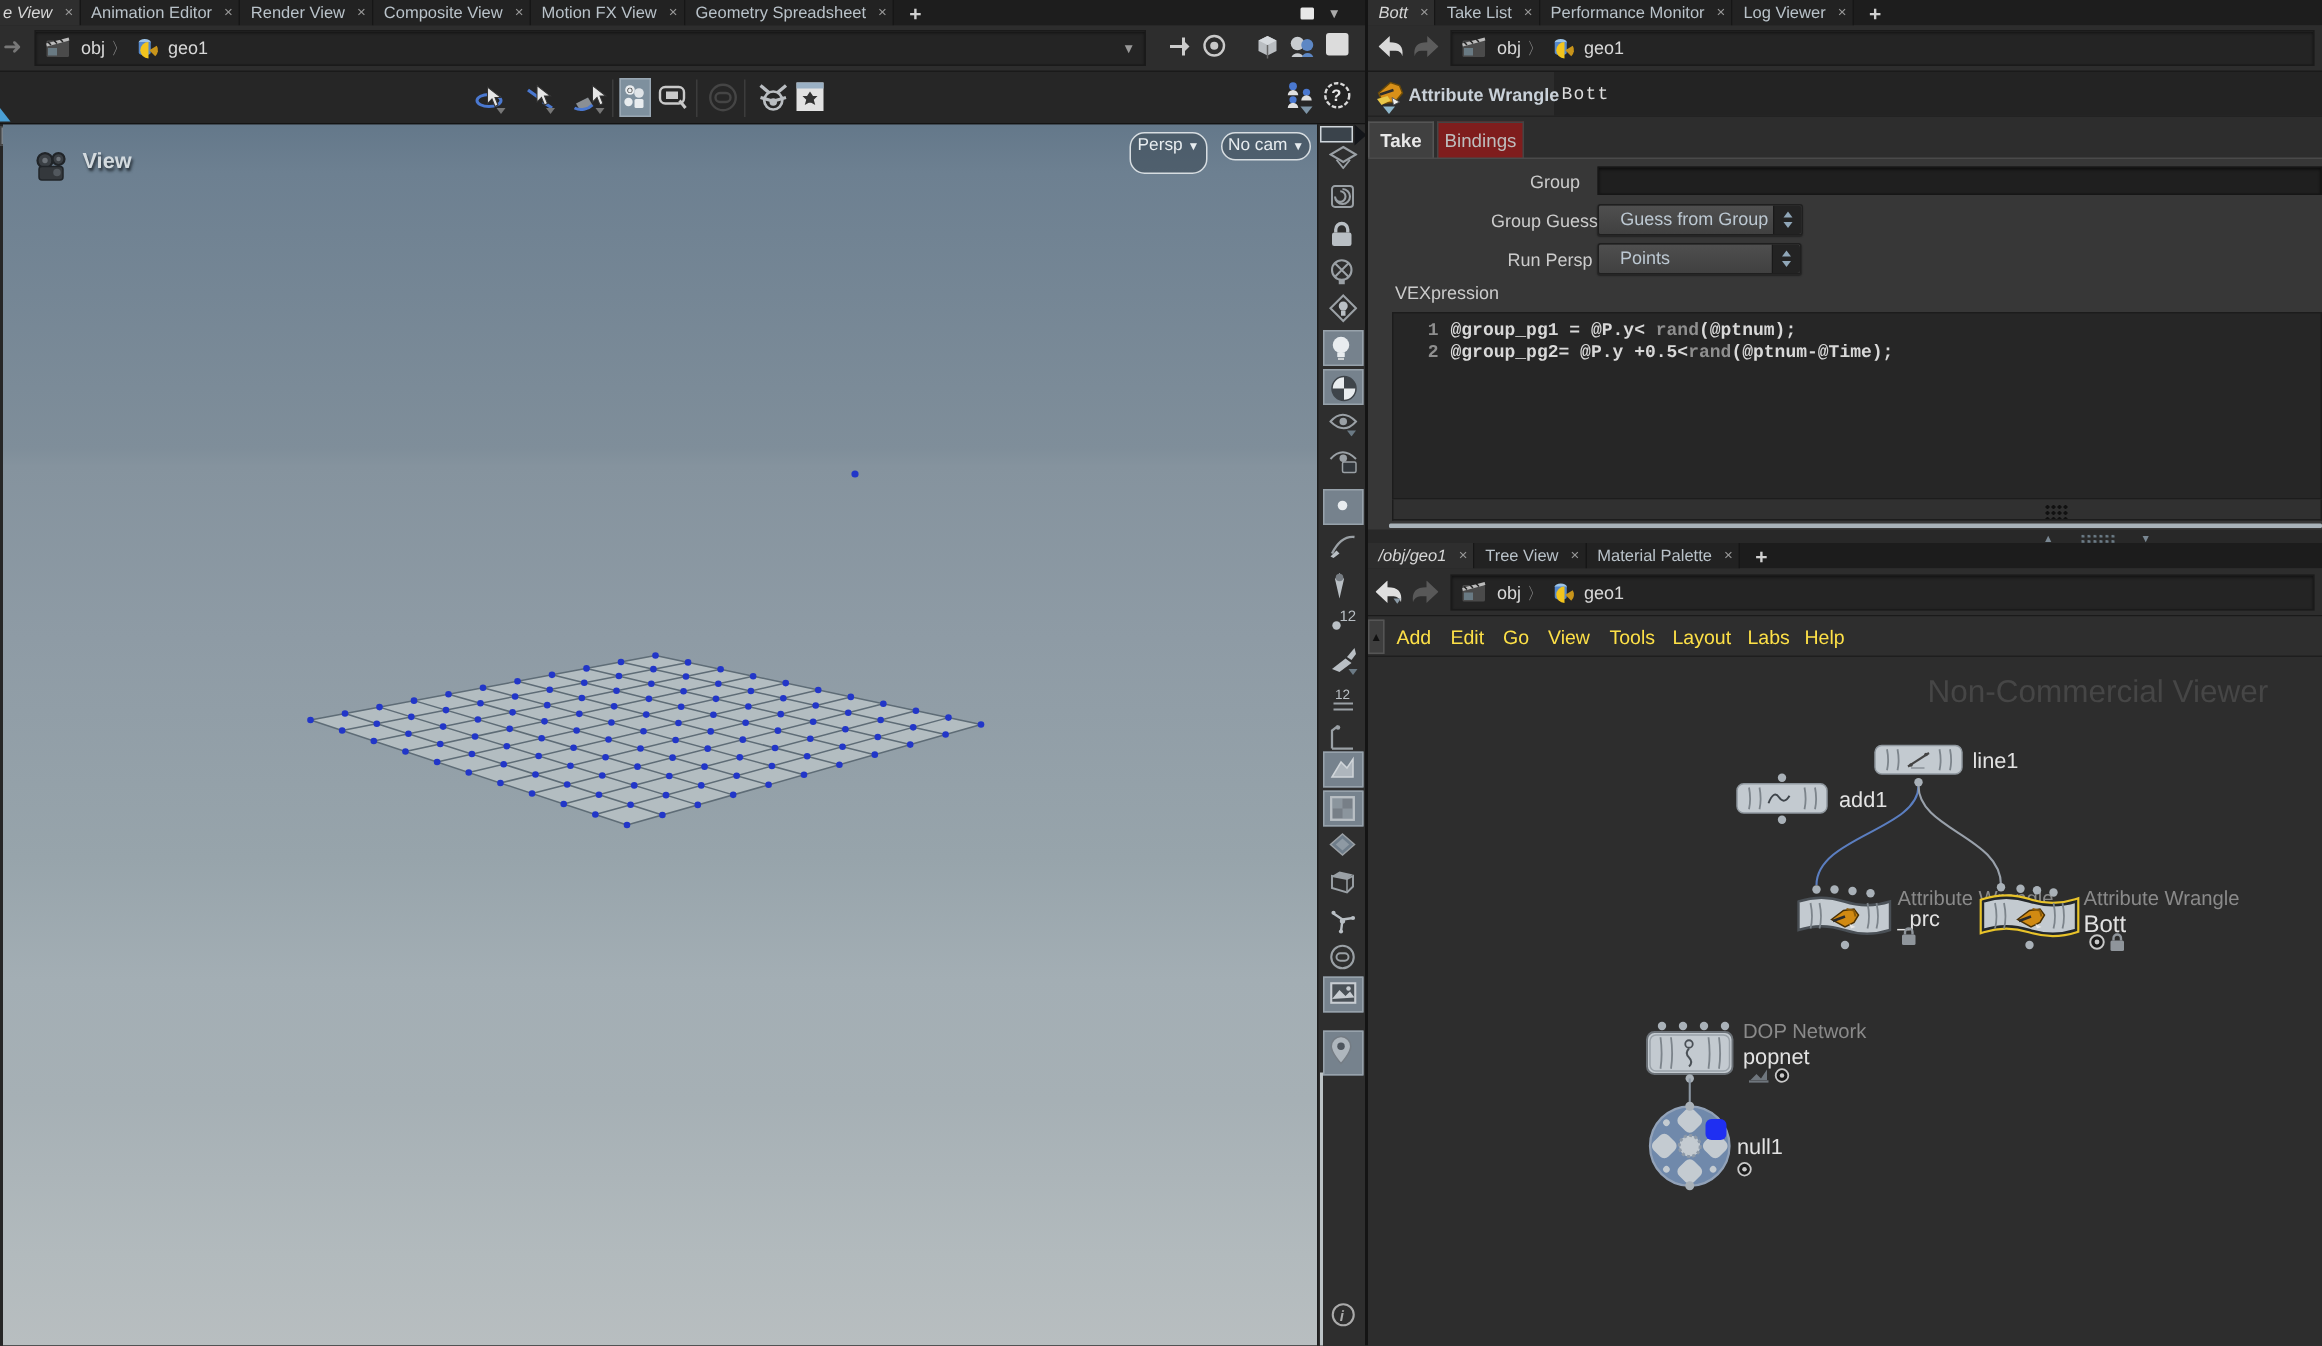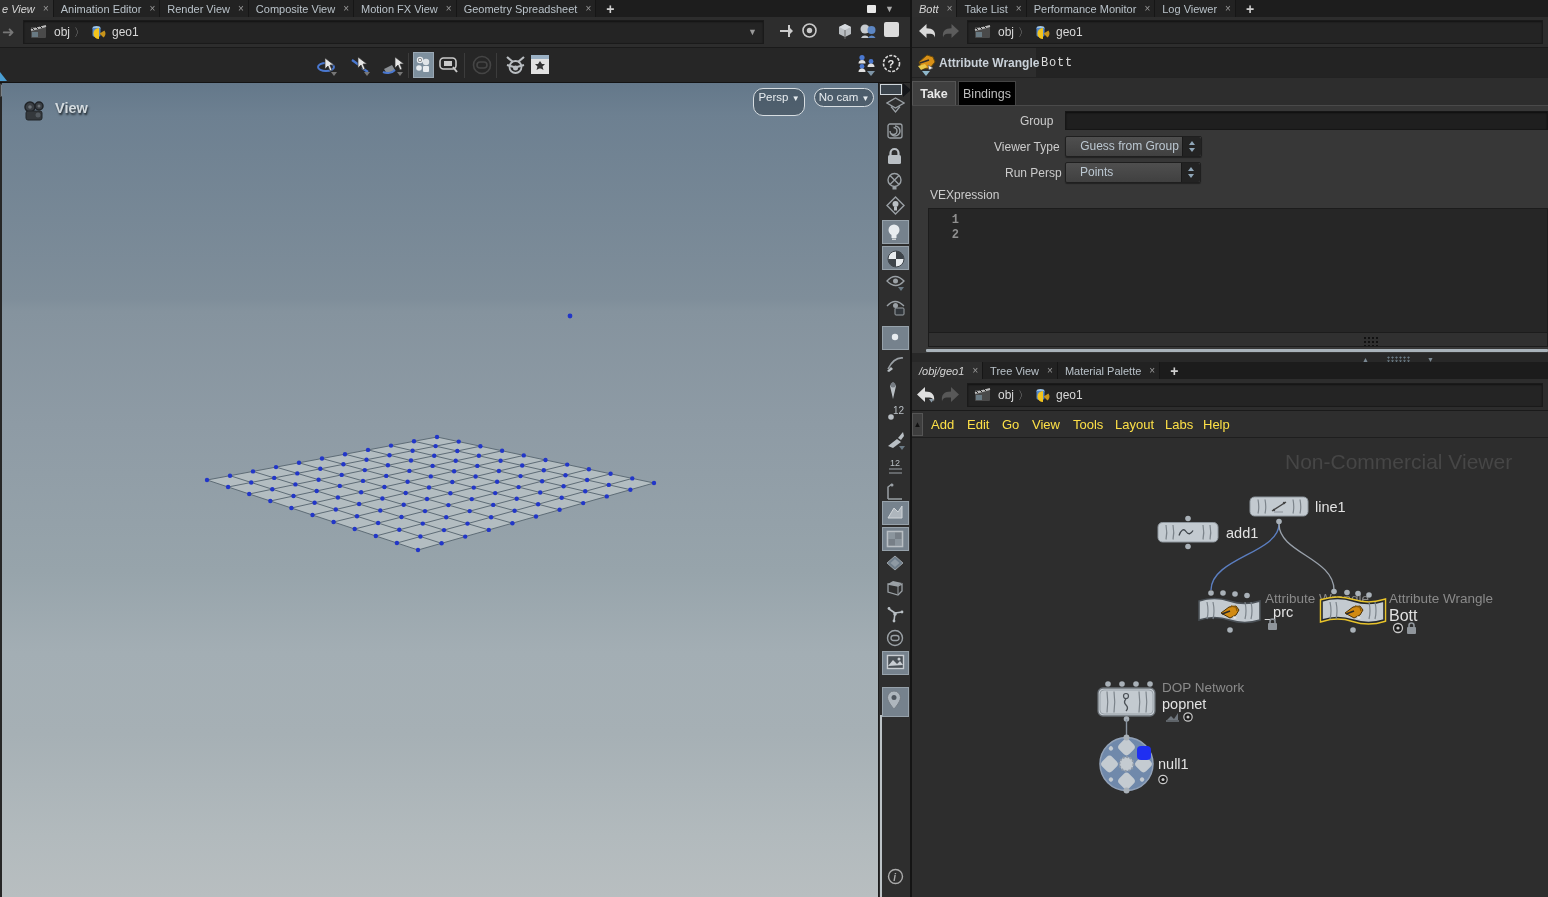--- a/index.html
+++ b/index.html
@@ -456,27 +456,27 @@
           <path d="M3 11l9-3" stroke="#2e2e2e" stroke-width="1.8"></path>
           <path d="M1 14l7-2 2 3-6 3z" fill="#e8c84a"></path>
           <path d="M11 13l5 3-4 2z" fill="#f0f0f0" stroke="#555" stroke-width=".6"></path>
           <path d="M5 19l8 0-4 5z" fill="#8fb8cc"></path>
         </svg></span>
   <span class="abs" style="left:27px;top:8px;font-size:12px;font-weight:bold;color:#c9d1d9">Attribute Wrangle</span>
   <span class="abs mono" style="left:129px;top:8px;font-size:12px;color:#dcdcdc;letter-spacing:0.8px">Bott</span>
 </div>
 <div class="abs" style="left:912px;top:78px;width:636px;height:28px;background:#2d2d2d">
   <div class="abs" style="left:0px;top:3px;width:44px;height:25px;background:#404040;border:1px solid #555;border-bottom:none;color:#e8e8e8;font-weight:bold;font-size:12.5px;text-align:center;line-height:24px">Take</div>
-  <div class="abs" style="left:46px;top:3px;width:58px;height:25px;background:#000000;border:1px solid #444;border-bottom:none;color:#bdbdbd;font-size:12.5px;text-align:center;line-height:24px">Bindings</div>
+  <div class="abs" style="left:46px;top:3px;width:58px;height:25px;background:#7f1d1d;border:1px solid #444;border-bottom:none;color:#bdbdbd;font-size:12.5px;text-align:center;line-height:24px">Bindings</div>
   <div class="abs" style="left:0;top:27px;width:636px;height:1px;background:#4a4a4a"></div>
 </div>
 <div class="abs" style="left:912px;top:106px;width:636px;height:256px;background:#373737">
   <span class="abs lbl" style="left:108px;top:8px;width:30px">Group</span>
   <div class="abs" style="left:153px;top:5px;width:483px;height:19px;background:#1f1f1f;border:1px solid #161616;box-shadow:inset 0 1px 2px rgba(0,0,0,.6)"></div>
-  <span class="abs lbl" style="left:82px;top:34px">Viewer Type</span>
+  <span class="abs lbl" style="left:82px;top:34px">Group Guess</span>
   <div class="abs dd" style="left:153px;top:30px;width:137px;height:21px">
     <span class="ddt">Guess from Group</span>
     <span class="spin">
           <i class="up"></i>
           <i class="dn"></i>
         </span>
   </div>
   <span class="abs lbl" style="left:93px;top:60px">Run Persp</span>
   <div class="abs dd" style="left:153px;top:56px;width:136px;height:21px">
     <span class="ddt" style="text-align:left;padding-left:14px">Points</span>
@@ -484,20 +484,22 @@
           <i class="up"></i>
           <i class="dn"></i>
         </span>
   </div>
   <span class="abs lbl" style="left:18px;top:82px">VEXpression</span>
   <div class="abs mono" style="left:16px;top:102px;width:620px;height:125px;background:#262626;border:1px solid #1c1c1c;font-size:12px;font-weight:bold;color:#d8d8d8;line-height:15px">
     <div style="position:absolute;left:0;top:0;width:30px;height:100%;color:#8f8f8f;text-align:right;padding-top:4px">
           <div>1</div>
           <div>2</div>
         </div>
+    <div style="position:absolute;left:38px;top:4px;white-space:pre">@group_pg1 = @P.y&lt; <span style="color:#8f8f8f">rand</span>(@ptnum);
+@group_pg2= @P.y +0.5&lt;<span style="color:#8f8f8f">rand</span>(@ptnum-@Time);</div>
   </div>
   <div class="abs" style="left:16px;top:227px;width:620px;height:14px;background:#303030;border:1px solid #1c1c1c;border-top:none">
     <span class="abs grip" style="left:434px;top:3px"></span>
   </div>
   <div class="abs" style="left:14px;top:243px;width:622px;height:3px;background:#a9b3ba;border-radius:1px"></div>
   <div class="abs" style="left:0;top:247px;width:636px;height:12px;background:#282828">
     <span class="abs" style="left:450px;top:3px;color:#7a8893;font-size:7px">▲</span>
     <span class="abs grip2" style="left:475px;top:3px"></span>
     <span class="abs" style="left:515px;top:3px;color:#7a8893;font-size:7px">▼</span>
   </div>

